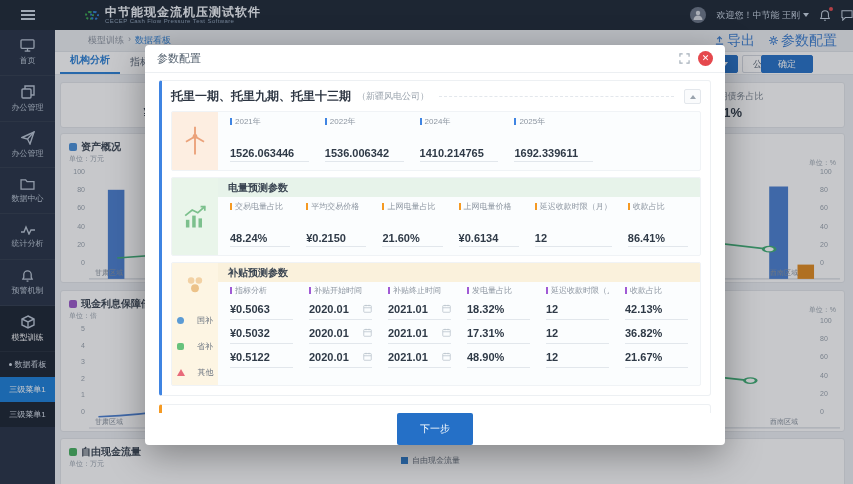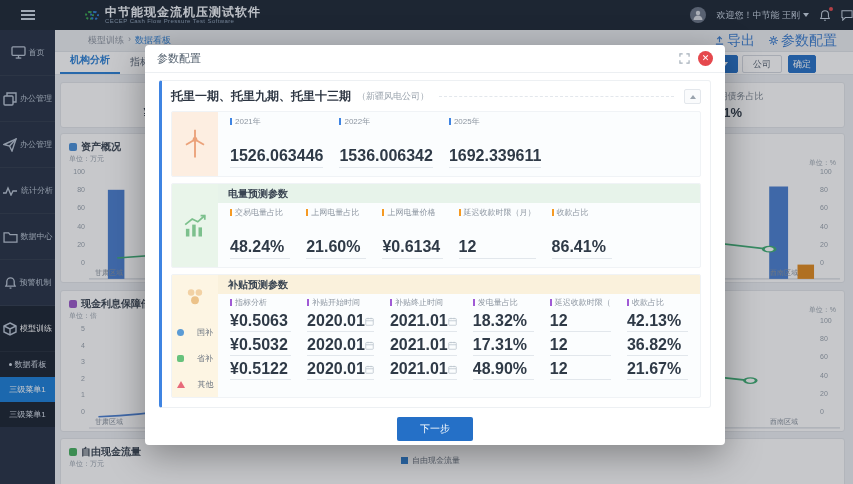--- a/index.html
+++ b/index.html
@@ -4,21 +4,21 @@
 <style>
   * { box-sizing:border-box; margin:0; padding:0; }
   html,body { width:853px; height:484px; }
   body { font-family:"Liberation Sans","DejaVu Sans",sans-serif; overflow:hidden; background:#eef1f4; }
   #screen { position:relative; width:853px; height:484px; overflow:hidden; }
 
   
   .sidebar { position:absolute; left:0; top:0; bottom:0; width:55px; background:#263144; z-index:1; }
   .ham { height:30px; display:flex; align-items:center; justify-content:center; flex-direction:column; gap:2px; background:#1d2734; cursor:pointer; }
   .ham i { display:block; width:14px; height:2px; background:#cdd7e3; }
-  .side-item { height:46px; display:flex; flex-direction:row; align-items:center; justify-content:center; gap:3px; border-bottom:1px solid rgba(255,255,255,.05); cursor:pointer; }
+  .side-item { height:46px; display:flex; flex-direction:column; align-items:center; justify-content:center; gap:3px; border-bottom:1px solid rgba(255,255,255,.05); cursor:pointer; }
   .side-item span.lbl { font-size:8px; color:#b9c4d3; }
   .side-item svg { stroke:#b9c4d3; fill:none; stroke-width:1.4; }
   .active-zone { background:#1a2331; }
   .sub-item { height:25px; display:flex; align-items:center; justify-content:center; font-size:8px; color:#d7dfe9; cursor:pointer; gap:3px; }
   .sub-item.sel { background:#1b7fd9; color:#fff; }
   .dot { width:3px; height:3px; border-radius:50%; background:#d7dfe9; }
 
   
   .navbar { position:absolute; left:55px; right:0; top:0; height:30px; background:#1d2734; display:flex; align-items:center; z-index:1; }
   .logo-wrap { display:flex; align-items:center; margin-left:30px; gap:6px; }
@@ -95,30 +95,30 @@
   .b-icon .icon-slot { flex:1; display:flex; align-items:center; justify-content:center; }
   .b-icon .icon-slot.topfix { flex:0 0 44px; }
   .b-main { flex:1; display:flex; flex-direction:column; }
   .b-head { height:19px; line-height:19px; font-size:10px; font-weight:bold; color:#3a4552; padding-left:10px; }
   .b-head.hb { background:#e3effa; } .b-head.hg { background:#e7f3ea; } .b-head.hc { background:#faf1dc; }
   .fields { display:grid; padding:4px 12px 8px; gap:3px 16px; }
   .f5 { grid-template-columns:repeat(5,1fr); } .f6 { grid-template-columns:repeat(6,1fr); }
   .f-lbl { font-size:8px; color:#8d96a1; display:flex; align-items:center; gap:3px; white-space:nowrap; overflow:hidden; }
   .mk { width:2px; height:7px; flex-shrink:0; }
   .mk.b { background:#3f84e2; } .mk.o { background:#f59a23; } .mk.p { background:#a05ad5; }
-  .f-val { font-size:16px; font-weight:bold; color:#2f3a47; border-bottom:1px solid #e2e7ec; padding:3px 0 2px; display:flex; justify-content:space-between; align-items:center; cursor:text; }
+  .f-val { font-size:11px; font-weight:bold; color:#2f3a47; border-bottom:1px solid #e2e7ec; padding:3px 0 2px; display:flex; justify-content:space-between; align-items:center; cursor:text; }
   .cell { display:flex; flex-direction:column; gap:17px; }
   .row-name { height:26px; display:flex; align-items:center; gap:13px; font-size:8px; color:#6b7480; }
   .r-circle { width:7px; height:7px; border-radius:50%; background:#5b9bd5; }
   .r-square { width:7px; height:7px; border-radius:2px; background:#67c27c; }
   .r-tri { width:0; height:0; border-left:4px solid transparent; border-right:4px solid transparent; border-bottom:7px solid #e86a7a; }
   .sub-grid { display:grid; grid-template-columns:repeat(6,1fr); gap:2px 16px; padding:3px 12px 7px; align-content:start; }
   .sub-grid .f-val { height:22px; }
   .m-foot { height:32px; display:flex; align-items:center; justify-content:center; }
-  .next-btn { width:76px; height:24px; background:#2570c7; color:#fff; border:none; border-radius:2px; font-size:10px; cursor:pointer; font-family:inherit; }
+  .next-btn { width:76px; height:32px; background:#2570c7; color:#fff; border:none; border-radius:2px; font-size:10px; cursor:pointer; font-family:inherit; }
   .cal svg { stroke:#b7c0ca; fill:none; stroke-width:1; }
 </style>
 </head>
 <body>
 
 <div id="screen">
 
   <aside class="sidebar">
     <div class="ham">
         <i></i>
@@ -141,30 +141,30 @@
       <span class="lbl">办公管理</span>
     </div>
     <div class="side-item">
       <svg width="14" height="14" viewBox="0 0 14 14">
           <path d="M1 6.5 13 1 9 13 6.5 8 1 6.5z"></path>
           <line x1="6.5" y1="8" x2="13" y2="1"></line>
         </svg>
       <span class="lbl">办公管理</span>
     </div>
     <div class="side-item">
+      <svg width="15" height="12" viewBox="0 0 16 13">
+          <path d="M1 2h5l1.5 2H15v8H1V2z"></path>
+        </svg>
+      <span class="lbl">数据中心</span>
+    </div>
+    <div class="side-item">
       <svg width="16" height="10" viewBox="0 0 16 10">
           <polyline points="1,7 4,7 6,2 9,9 11,5 15,5"></polyline>
         </svg>
       <span class="lbl">统计分析</span>
-    </div>
-    <div class="side-item">
-      <svg width="15" height="12" viewBox="0 0 16 13">
-          <path d="M1 2h5l1.5 2H15v8H1V2z"></path>
-        </svg>
-      <span class="lbl">数据中心</span>
     </div>
     <div class="side-item">
       <svg width="13" height="13" viewBox="0 0 14 14">
           <path d="M7 2a4 4 0 0 1 4 4v3l1 2H2l1-2V6a4 4 0 0 1 4-4z"></path>
           <line x1="6" y1="13" x2="8" y2="13"></line>
         </svg>
       <span class="lbl">预警机制</span>
     </div>
     <div class="active-zone">
       <div class="side-item">
@@ -247,21 +247,21 @@
   <div class="tabsrow">
     <div class="tab on" style="margin-left:5px"><span>机构分析</span></div>
     <div class="tab"><span>指标分析</span></div>
     <div class="fbtn blue" style="left:635px;width:48px">
       <span>区域</span>
         <span class="caret-w"></span>
     </div>
     <div class="fbtn white" style="left:687px;width:40px">
       <span>公司</span>
     </div>
-    <div class="fbtn blue" style="left:733px;width:28px">
+    <div class="fbtn blue" style="left:706px;width:52px">
       <span>确定</span>
     </div>
   </div>
 
   <div class="content">
 
     <div class="card kpi" style="left:5px;top:7px;width:250px;height:46px">
       <div class="k-lbl">
         <svg width="11" height="11" viewBox="0 0 12 12">
             <rect x="1" y="5" width="5" height="5" fill="#4a7fd0" transform="rotate(-15 3 7)"></rect>
@@ -432,20 +432,27 @@
                     <span>2021年</span>
                   </span>
                 <span class="f-val">1526.063446</span>
               </div>
               <div class="cell">
                 <span class="f-lbl">
                     <span class="mk b"></span>
                     <span>2022年</span>
                   </span>
                 <span class="f-val">1536.006342</span>
+              </div>
+              <div class="cell">
+                <span class="f-lbl">
+                    <span class="mk b"></span>
+                    <span>2024年</span>
+                  </span>
+                <span class="f-val">1410.214765</span>
               </div>
               <div class="cell">
                 <span class="f-lbl">
                     <span class="mk b"></span>
                     <span>2025年</span>
                   </span>
                 <span class="f-val">1692.339611</span>
               </div>
             </div>
           </div>
@@ -465,20 +472,27 @@
           </div>
           <div class="b-main">
             <div class="b-head hg">电量预测参数</div>
             <div class="fields f6">
               <div class="cell">
                 <span class="f-lbl">
                     <span class="mk o"></span>
                     <span>交易电量占比</span>
                   </span>
                 <span class="f-val">48.24%</span>
+              </div>
+              <div class="cell">
+                <span class="f-lbl">
+                    <span class="mk o"></span>
+                    <span>平均交易价格</span>
+                  </span>
+                <span class="f-val">¥0.2150</span>
               </div>
               <div class="cell">
                 <span class="f-lbl">
                     <span class="mk o"></span>
                     <span>上网电量占比</span>
                   </span>
                 <span class="f-val">21.60%</span>
               </div>
               <div class="cell">
                 <span class="f-lbl">

